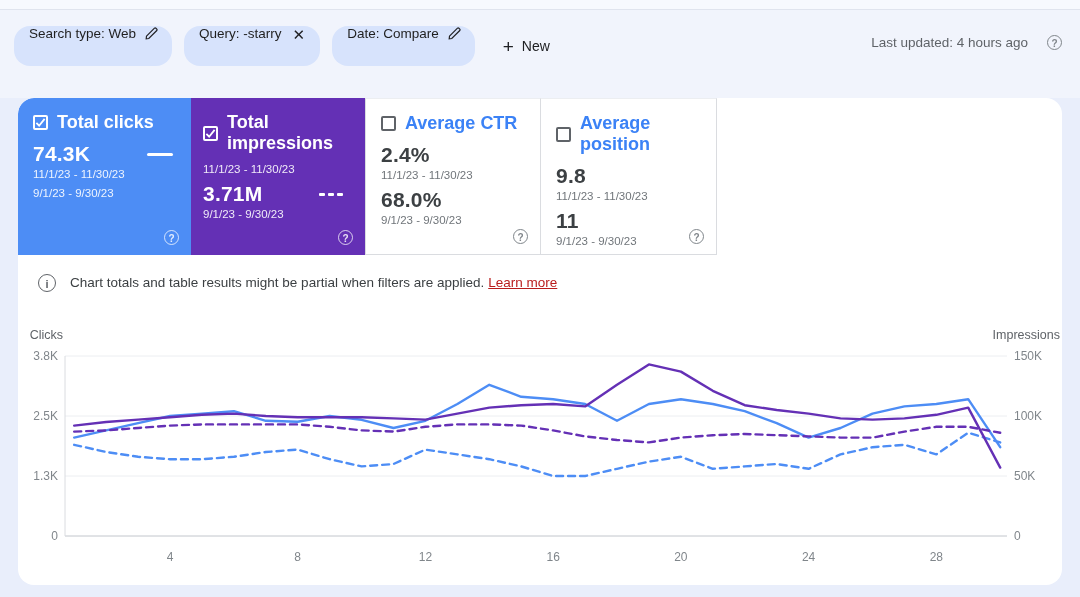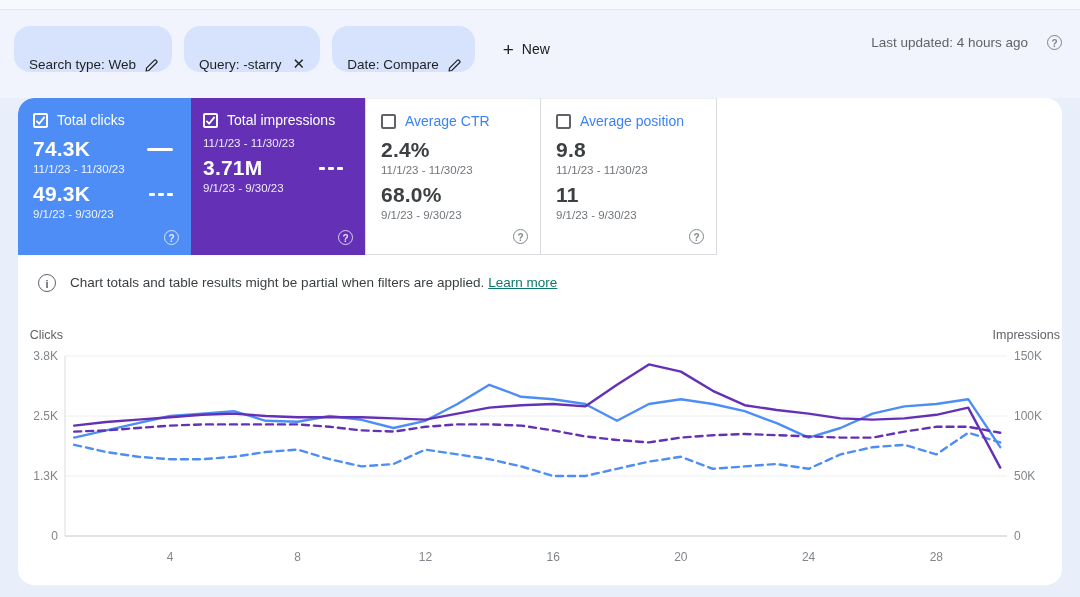--- a/index.html
+++ b/index.html
@@ -13,22 +13,22 @@
   
   .top-strip { height:9px; background:#f7f9fe; }
   .top-divider { height:1px; background:#e0e4ee; }
   .topbar {
     height:88px; background:#f1f4fc;
     display:flex; justify-content:space-between; align-items:flex-start;
     padding:16px 18px 0 14px;
   }
   .chips { display:flex; align-items:center; gap:12px; }
   .chip {
-    height:46px; border-radius:16px; background:#d7e3fc;
-    display:flex; align-items:flex-end; gap:9px;
+    height:40px; border-radius:16px; background:#d7e3fc;
+    display:flex; align-items:flex-start; gap:9px;
     padding:0 13px 0 15px; font-size:13.5px; font-weight:500; color:#1f1f1f;
     cursor:pointer; white-space:nowrap;
   }
   .chip svg { display:block; }
   .chip .x-icon {
     font-size:15px; color:#202124; line-height:1; font-weight:400;
     padding:1px 2px; cursor:pointer;
   }
   .new-btn {
     display:flex; align-items:center; gap:8px; margin-left:8px;
@@ -60,21 +60,21 @@
   .mcard.colored { color:#ffffff; }
   .mcard.white { background:#fff; border-right:1px solid #dadce0; border-bottom:1px solid #dadce0; border-top:1px solid #eceef1; }
   .mcard.c2 { border-left:1px solid #dadce0; }
   .mcard-head { display:flex; align-items:center; gap:9px; margin-bottom:9px; }
   .cb {
     width:15px; height:15px; border-radius:2px; flex:0 0 auto;
     display:flex; align-items:center; justify-content:center; cursor:pointer;
   }
   .mcard.colored .cb { border:2px solid #ffffff; }
   .mcard.white  .cb { border:2px solid #5f6368; }
-  .mcard-label { font-size:14px; font-weight:400; }
+  .mcard-label { font-size:18px; font-weight:700; }
   .mcard.white .mcard-label { color:#3b82f6; }
   .mcard-row { display:flex; align-items:center; justify-content:space-between; width:140px; height:24px; }
   .mcard-value { font-size:21px; font-weight:bold; letter-spacing:.2px; }
   .mcard.white .mcard-value { color:#3c4043; }
   .mcard-range { font-size:11.5px; margin:2px 0 7px 0; }
   .mcard.colored .mcard-range { color:rgba(255,255,255,.9); }
   .mcard.white  .mcard-range { color:#70757a; }
   .line-icon.solid { width:26px; height:3px; background:#fff; border-radius:2px; }
   .line-icon.dashed { display:flex; gap:3px; }
   .line-icon.dashed i { width:6px; height:3px; background:#fff; border-radius:1px; display:block; }
@@ -83,21 +83,21 @@
   
   .info-banner {
     display:flex; align-items:center; gap:14px;
     padding:14px 0 0 20px; height:41px; font-size:13.5px; color:#3c4043;
   }
   .i-circle {
     width:18px; height:18px; border:1.5px solid #5f6368; border-radius:50%;
     color:#5f6368; font-size:11px; line-height:18px; text-align:center;
     font-weight:bold; flex:0 0 auto;
   }
-  .learn-more { color:#0f766e; text-decoration:underline; margin-left:4px; cursor:pointer; }
+  .learn-more { color:#b91c1c; text-decoration:underline; margin-left:4px; cursor:pointer; }
   
   .chart-wrap { height:250px; margin-top:29px; position:relative; }
   .chart-wrap svg { display:block; }
   text.tick { font-family:"Liberation Sans", sans-serif; font-size:12px; fill:#80868b; }
   text.axis-title { font-family:"Liberation Sans", sans-serif; font-size:12.5px; fill:#5f6368; }
 </style>
 </head>
 <body>
 
 <div>
@@ -147,28 +147,20 @@
                 <polyline points="1.5,6.5 4.5,9.5 10.5,2" fill="none" stroke="#ffffff" stroke-width="2"></polyline>
               </svg>
             </span>
           <span class="mcard-label">Total clicks</span>
         </div>
         <div class="mcard-row">
           <span class="mcard-value">74.3K</span>
           <span class="line-icon solid"></span>
         </div>
         <div class="mcard-range">11/1/23 - 11/30/23</div>
-        <div class="mcard-row">
-          <span class="mcard-value">49.3K</span>
-          <span class="line-icon dashed">
-              <i></i>
-              <i></i>
-              <i></i>
-            </span>
-        </div>
         <div class="mcard-range">9/1/23 - 9/30/23</div>
         <span class="q-circle help">?</span>
       </div>
 
       <div class="mcard colored c1" style="background:#6430b5">
         <div class="mcard-head">
           <span class="cb">
               <svg width="11" height="11" viewBox="0 0 12 12">
                 <polyline points="1.5,6.5 4.5,9.5 10.5,2" fill="none" stroke="#ffffff" stroke-width="2"></polyline>
               </svg>

